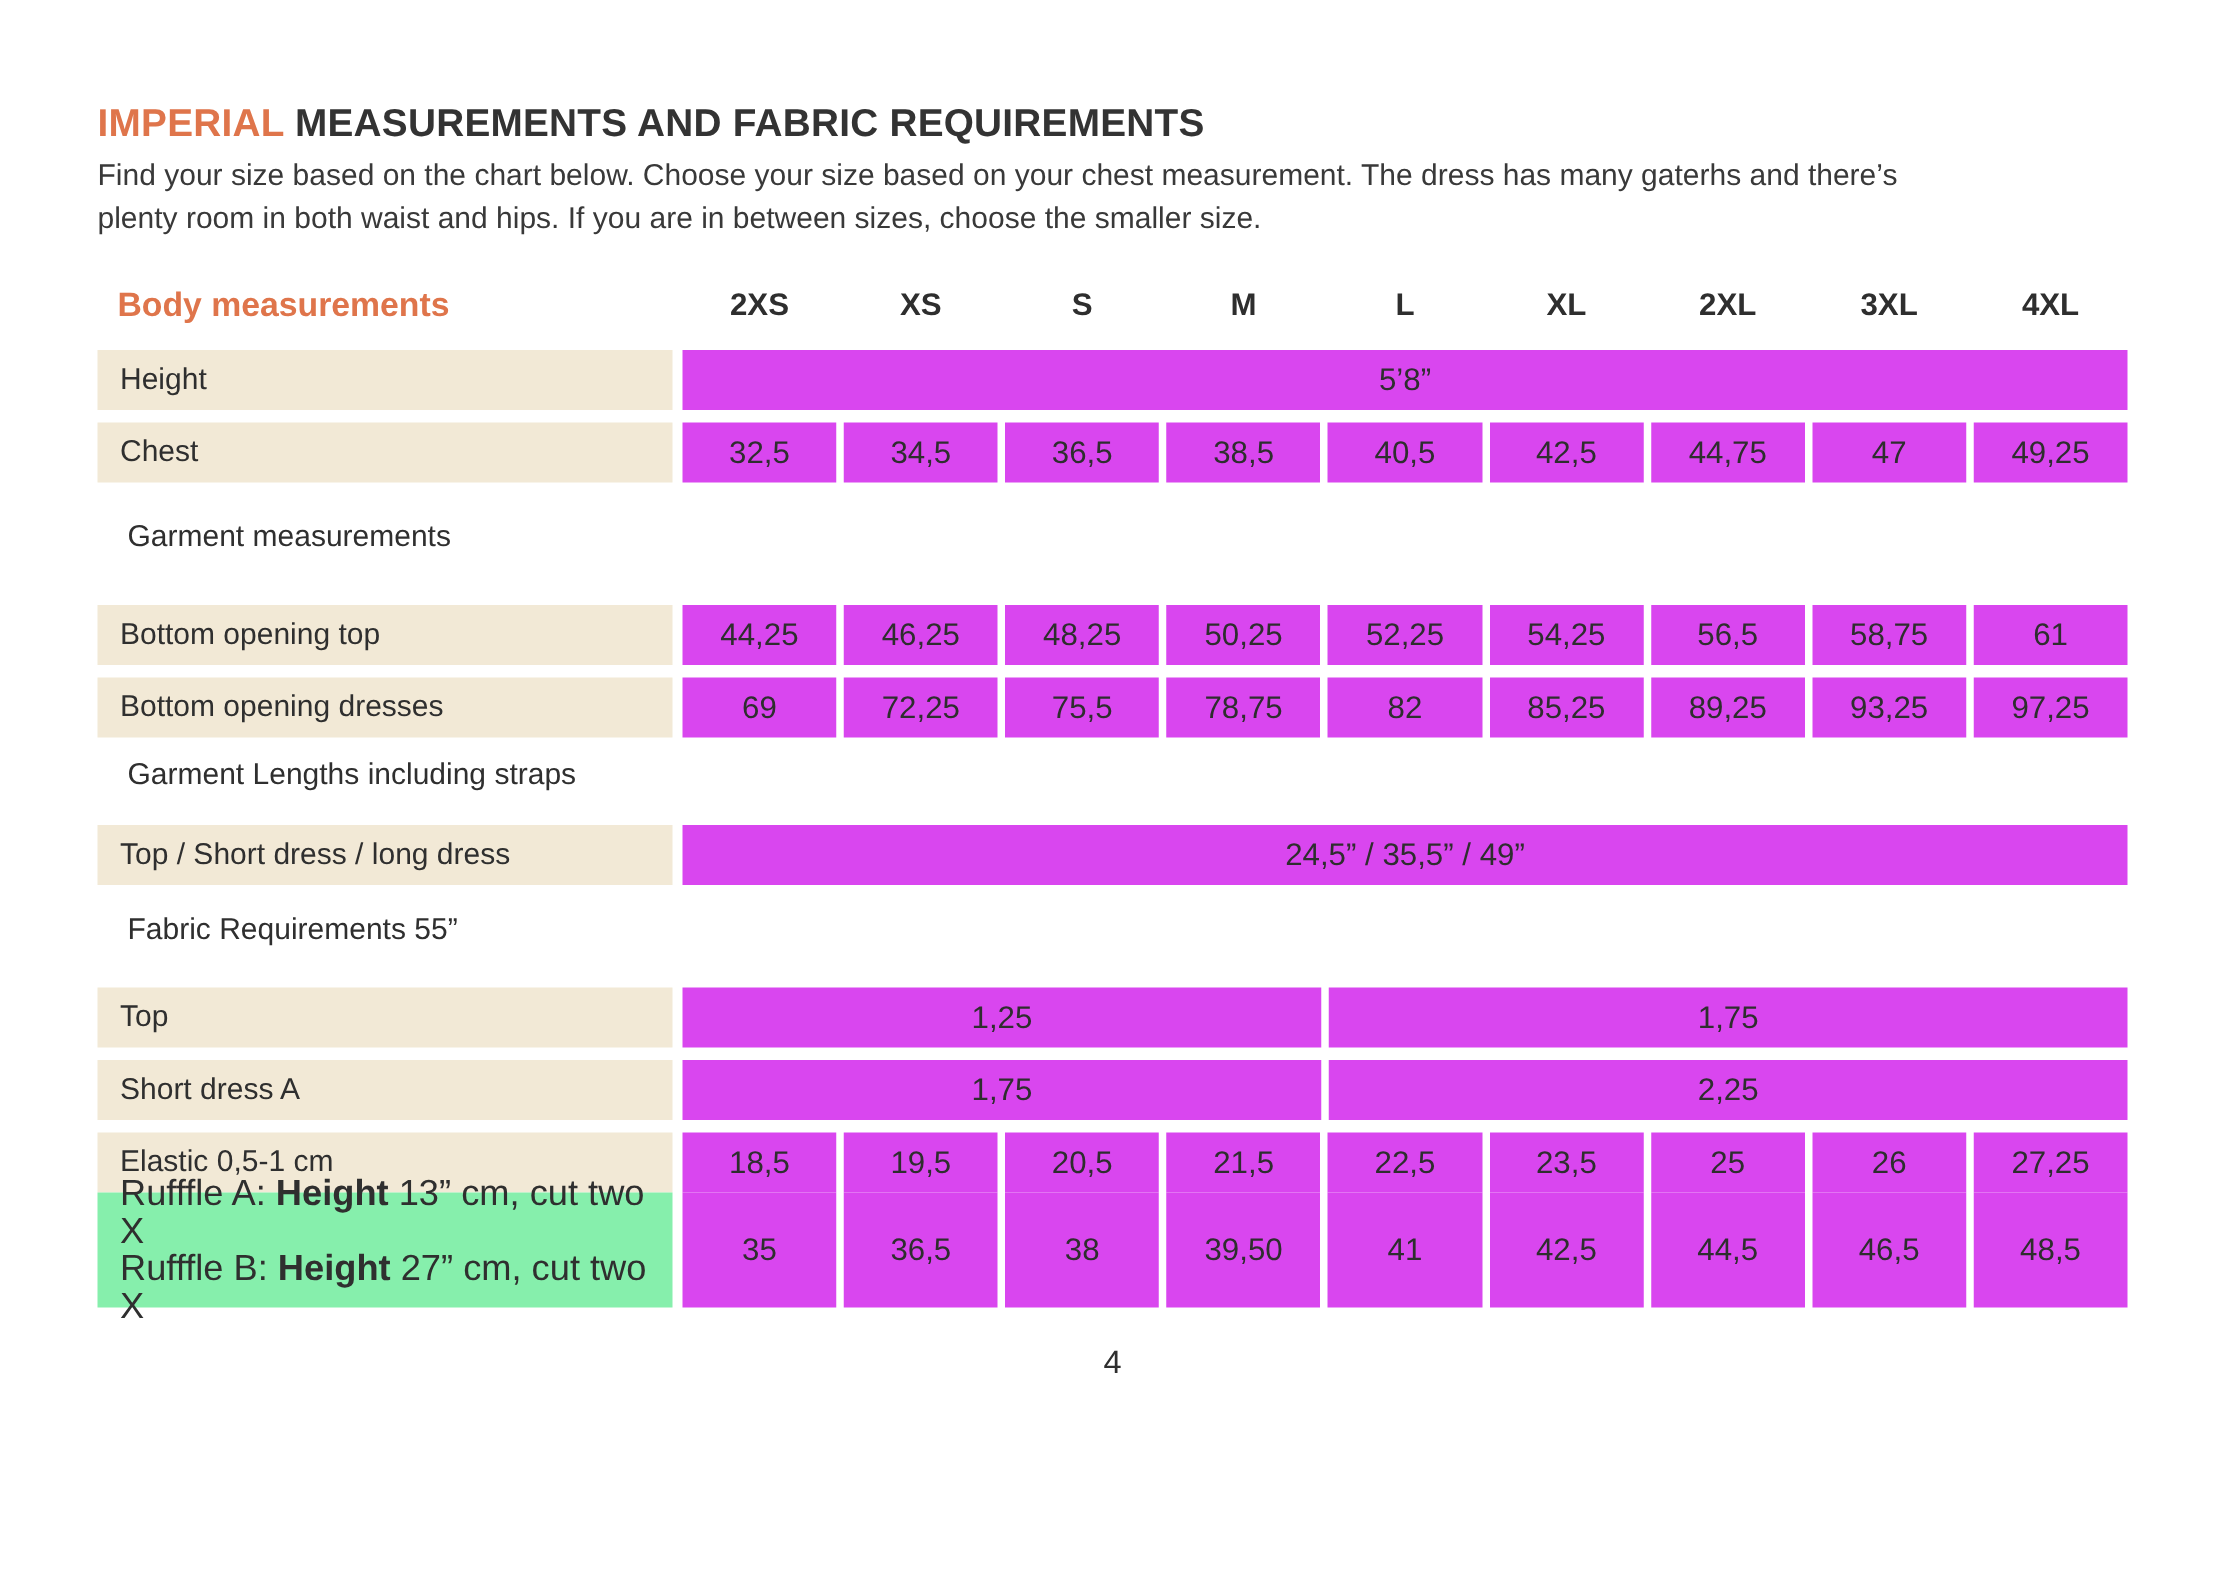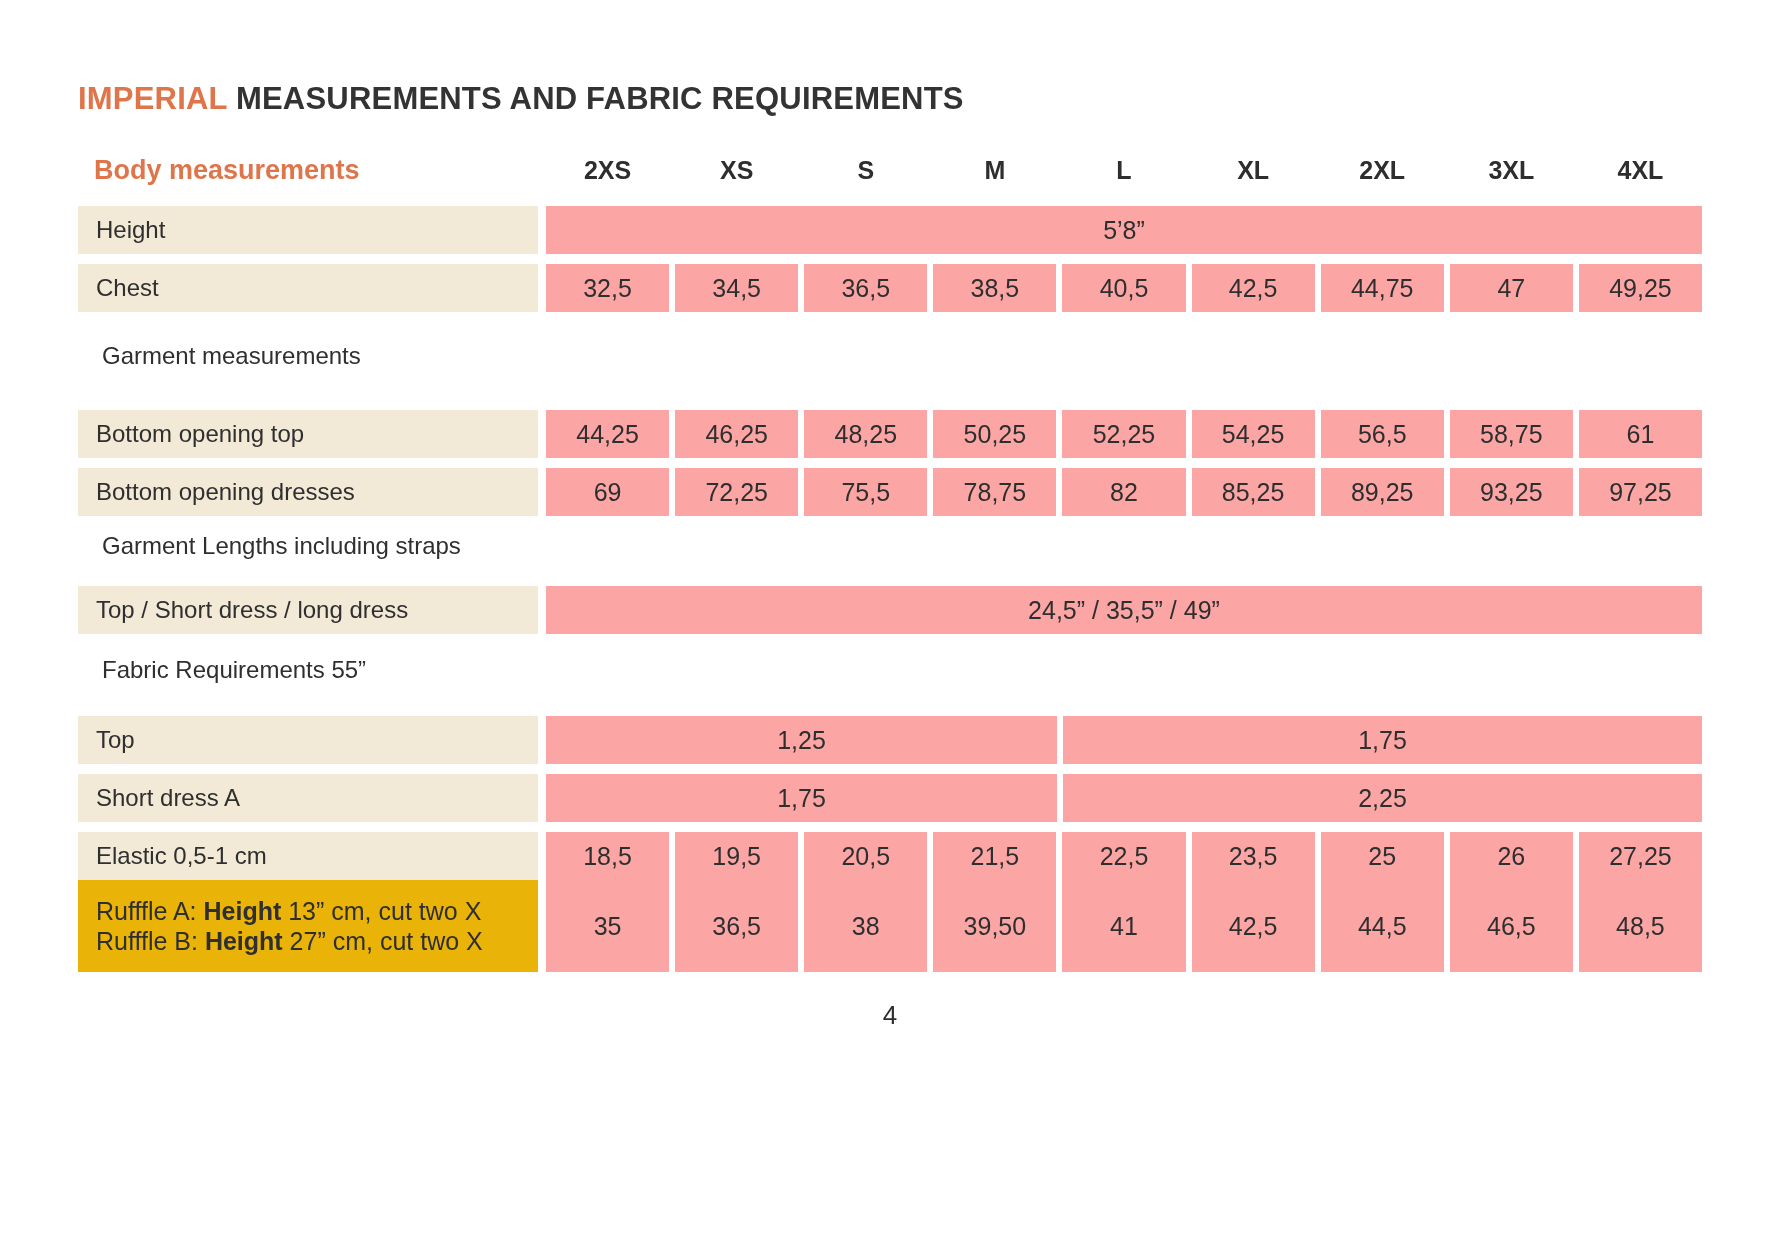--- a/index.html
+++ b/index.html
@@ -35,51 +35,55 @@
   .hdr-cell {
     flex:1; display:flex; align-items:center; justify-content:center;
     font-weight:700; font-size:25px; color:#2e2e2e;
   }
   .d-row { height:48px; margin-top:10px; }
   .d-row .label-col {
     background:#F2E9D6; display:flex; align-items:center;
     padding-left:18px; font-size:24px; color:#2f2f2f;
   }
   .cell {
-    flex:1; background:#fca5a5;
+    flex:1; background:#d946ef;
     display:flex; align-items:center; justify-content:center;
     font-size:25px; color:#2e2e2e;
   }
   .cell.span-all { flex:9; }
   .cell.span-4 { flex:4; }
   .cell.span-5 { flex:5; }
   .section-row { display:flex; align-items:center; padding-left:24px;
     font-size:24px; color:#2f2f2f; }
   .sec-1 { height:88px; }
   .sec-2 { height:60px; }
   .sec-3 { height:72px;text-align:right; }
   .note-row { height:96px; padding-left:20px; }
   .note-row b, .rl b { font-weight:700; }
   .ruffle-row { height:92px; margin-top:0; }
   .ruffle-row .label-col {
-    background:#eab308; display:flex; flex-direction:column; justify-content:center;
-    padding-left:18px; font-size:25px; line-height:30px; color:#2f2f2f;
+    background:#86efac; display:flex; flex-direction:column; justify-content:center;
+    padding-left:18px; font-size:29px; line-height:30px; color:#2f2f2f;
   }
   .page-num {
     margin-top:28px; text-align:center;
     font-size:26px; color:#2e2e2e;
   }
 </style>
 </head>
 <body>
 
 <div class="page">
 
   <div class="title"><span class="accent">IMPERIAL</span><span> MEASUREMENTS AND FABRIC REQUIREMENTS</span></div>
 
+  <div class="intro">
+    <div>Find your size based on the chart below. Choose your size based on your chest measurement. The dress has many gaterhs and there’s</div>
+    <div>plenty room in both waist and hips. If you are in between sizes, choose the smaller size.</div>
+  </div>
 
   <div class="size-table">
 
     <div class="t-row hdr-row">
       <div class="label-col">Body measurements</div>
       <div class="data-col">
         <div class="hdr-cell">2XS</div>
         <div class="hdr-cell">XS</div>
         <div class="hdr-cell">S</div>
         <div class="hdr-cell">M</div>

